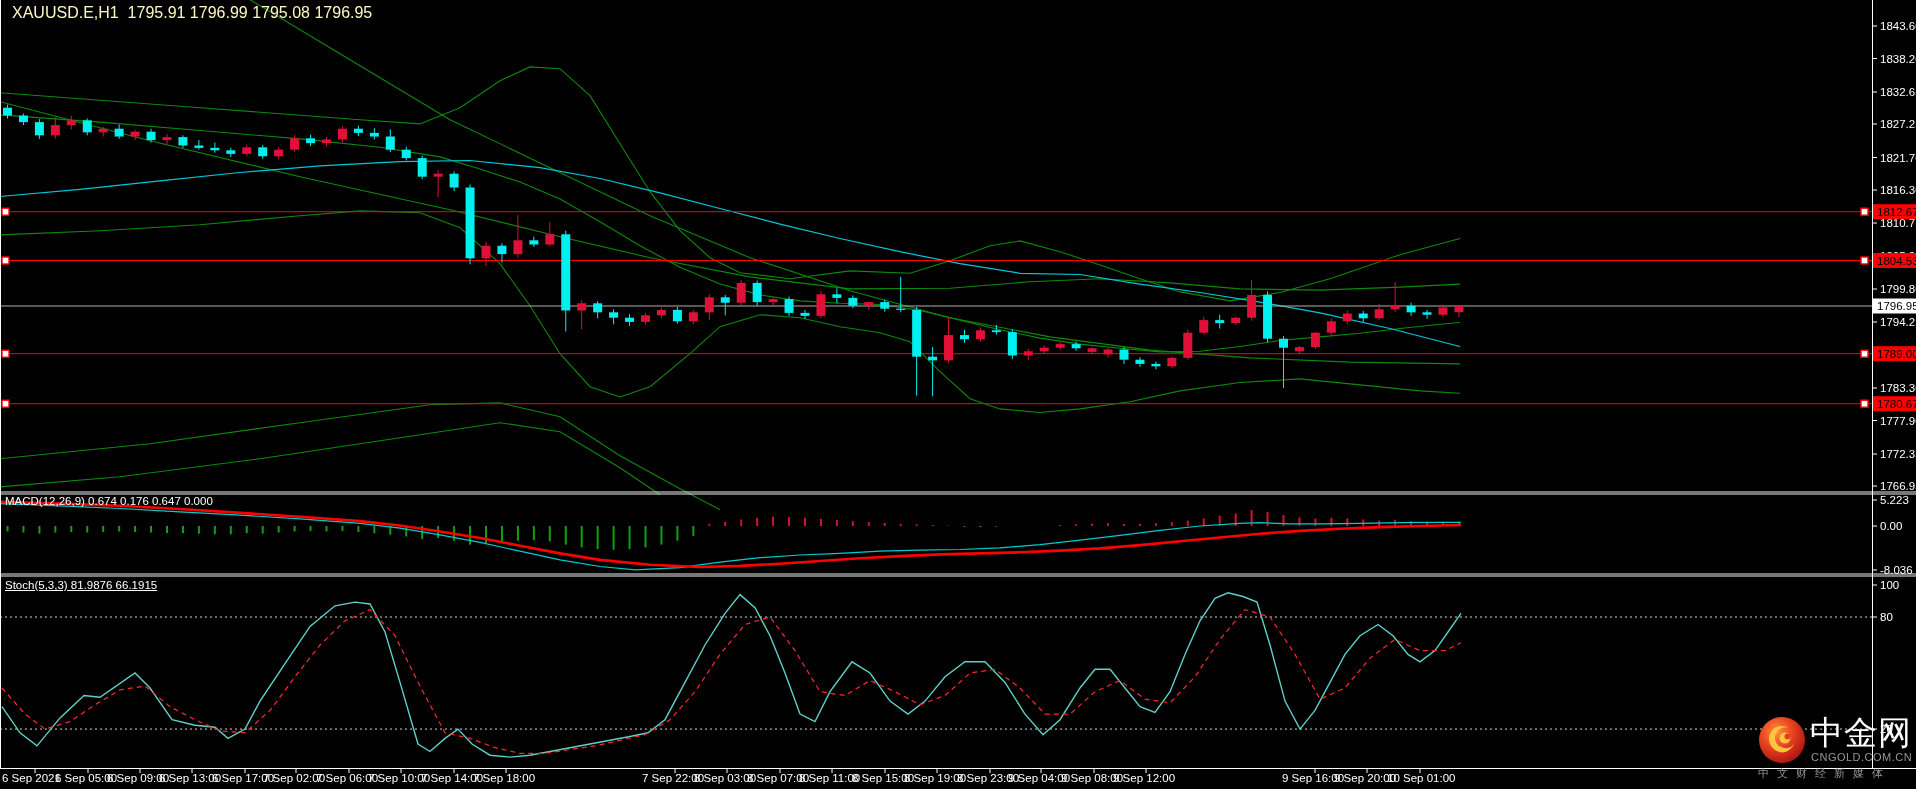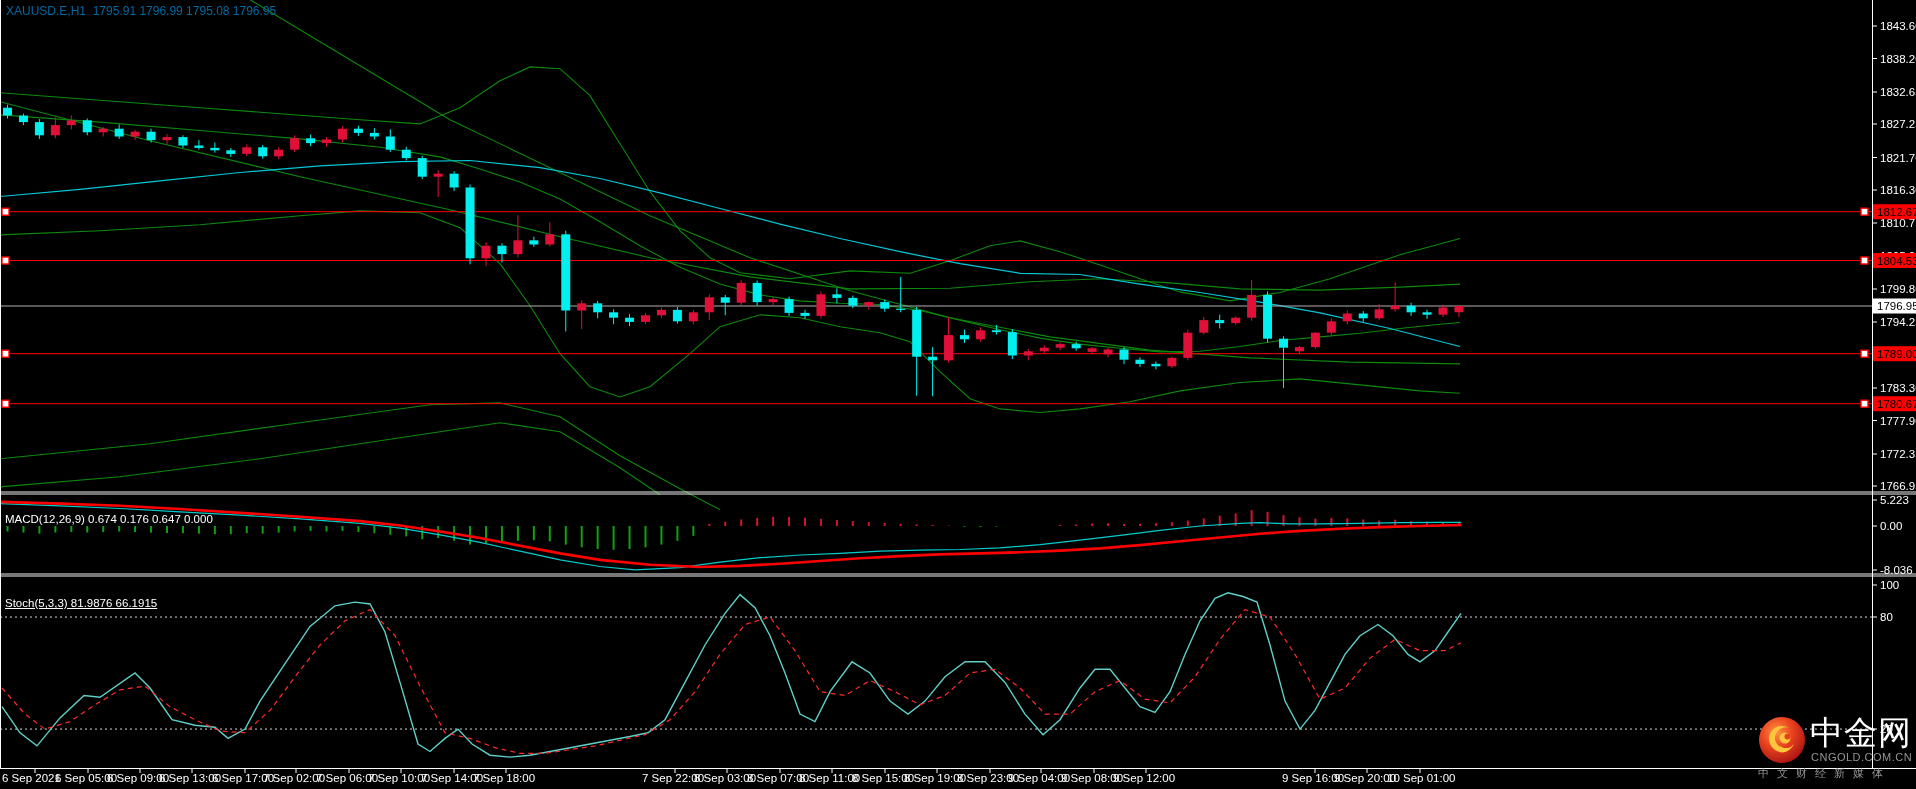--- a/index.html
+++ b/index.html
@@ -1,20 +1,20 @@
 <!DOCTYPE html>
 <html><head>
 <meta charset="utf-8">
 <style>
   html,body{margin:0;padding:0;background:#000;}
   .stage{position:relative;width:1916px;height:789px;background:#000;overflow:hidden;
          font-family:"Liberation Sans",sans-serif;}
   #chart{position:absolute;left:0;top:0;}
-  .hdr{position:absolute;left:6px;top:4px;color:#0369a1;font-size:12px;white-space:pre;}
-  .ilabel{position:absolute;left:5px;color:#ffffff;font-size:11.5px;white-space:pre;margin-top:18px;}
+  .hdr{position:absolute;left:12px;top:4px;color:#fef9c3;font-size:16px;white-space:pre;}
+  .ilabel{position:absolute;left:5px;color:#ffffff;font-size:11.5px;white-space:pre;}
   .ilabel.macd{top:495px;}
   .ilabel.stoch{top:579px;text-decoration:underline;}
   .wm{position:absolute;left:1756px;top:709px;width:170px;height:78px;z-index:5;}
   .wm .logo{position:absolute;left:2px;top:7px;}
   .wm-t{position:absolute;left:54px;top:2px;font-size:33px;font-weight:normal;color:#ffffff;letter-spacing:1px;}
   .wm-u{position:absolute;left:55px;top:42px;font-size:11px;color:#969696;letter-spacing:.5px;}
   .wm-s{position:absolute;left:2px;top:57px;font-size:11px;color:#969696;letter-spacing:8px;white-space:nowrap;}
 </style>
 </head>
 <body>

